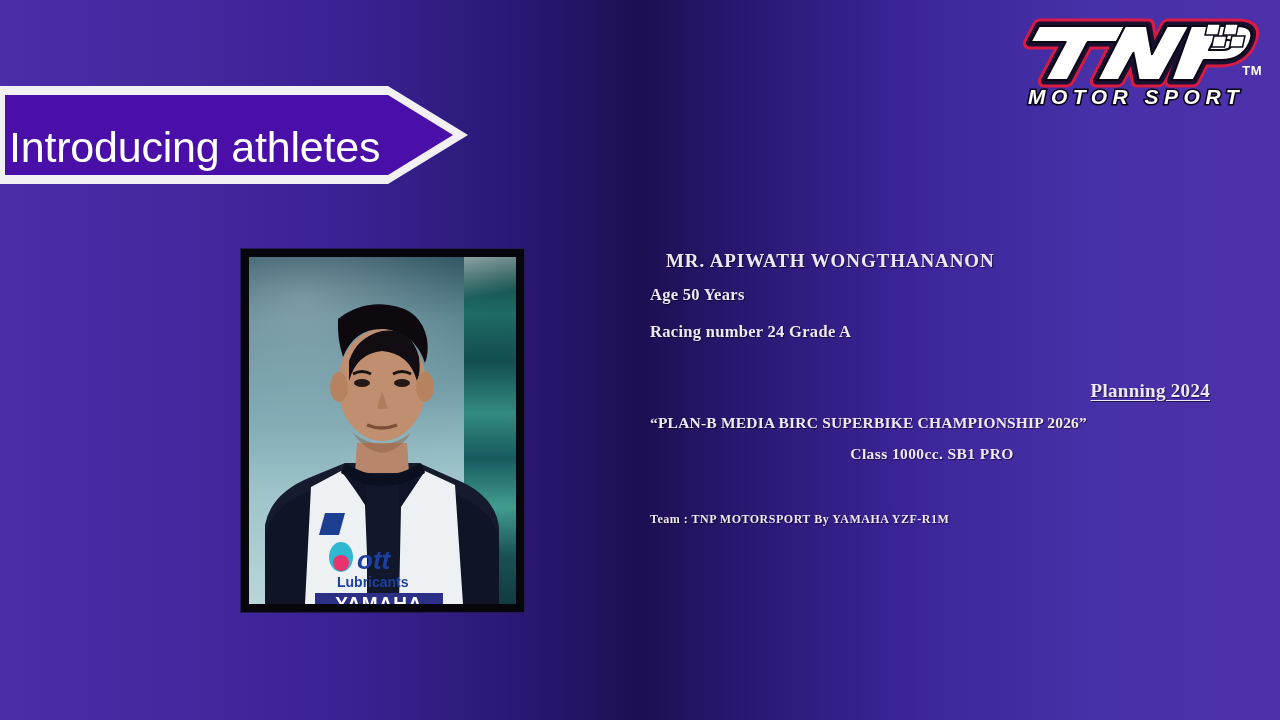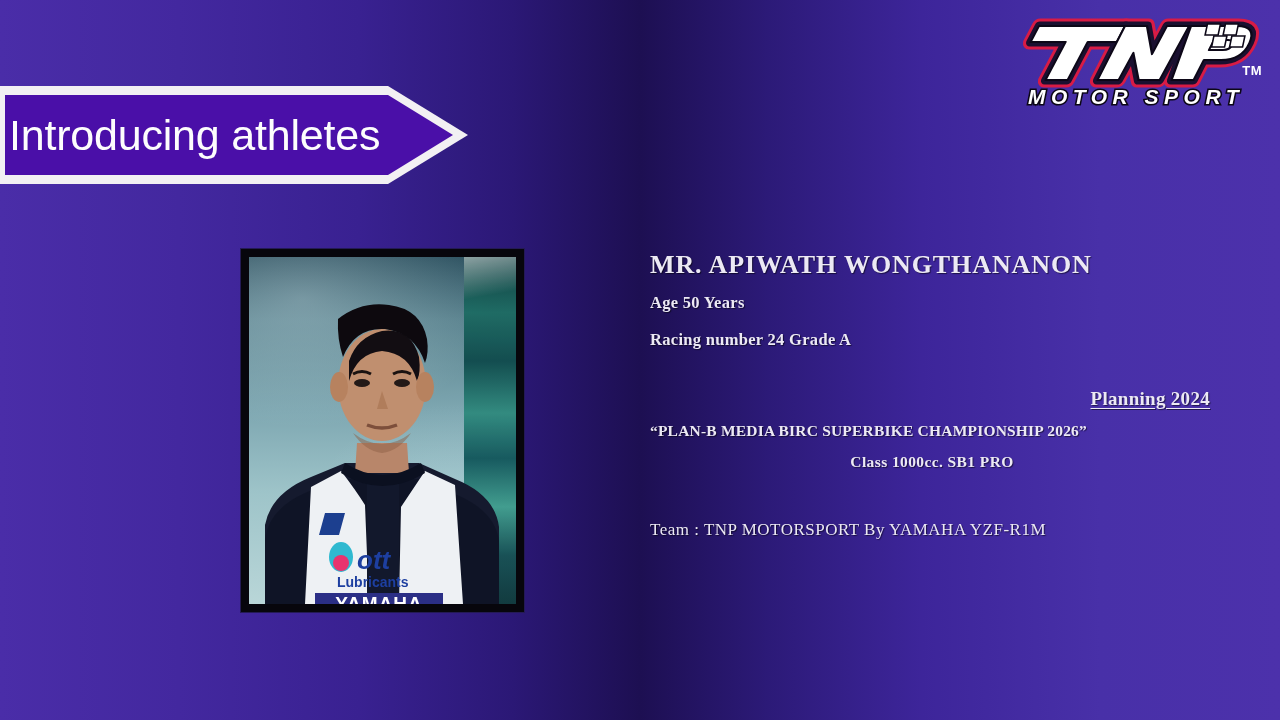--- a/index.html
+++ b/index.html
@@ -32,21 +32,21 @@
     -webkit-clip-path:polygon(0 0, 392px 0, 472px 49px, 392px 98px, 0 98px);
     clip-path:polygon(0 0, 392px 0, 472px 49px, 392px 98px, 0 98px);
   }
   .banner-inner{
     position:absolute;left:9px;top:9px;width:454px;height:80px;
     background:#4a0fa8;
     -webkit-clip-path:polygon(0 0, 383px 0, 448px 40px, 383px 80px, 0 80px);
     clip-path:polygon(0 0, 383px 0, 448px 40px, 383px 80px, 0 80px);
   }
   .banner-text{
-    position:absolute;left:13px;top:0;height:98px;
+    position:absolute;left:13px;top:12px;height:98px;
     display:flex;align-items:center;
     color:#fdfdfd;font-size:43px;font-weight:400;
     letter-spacing:-0.2px;line-height:1;
     font-family:"Liberation Sans",sans-serif;
     white-space:nowrap;
   }
 
   
   .logo{
     position:absolute;right:18px;top:12px;width:252px;height:100px;
@@ -90,22 +90,22 @@
   .rider{position:absolute;left:0;bottom:0;width:100%;height:100%;}
   .rider svg{display:block;width:100%;height:100%;}
 
   
   .info{
     position:absolute;left:650px;top:250px;width:560px;
     font-family:"Liberation Serif",serif;
     color:#ece9f4;
   }
   .info .nm{
-    font-size:26px;font-weight:700;letter-spacing:.9px;
-    margin:0 0 13px 0;
+    font-size:19px;font-weight:700;letter-spacing:.9px;
+    margin:0 0 13px 16px;
     text-shadow:1px 1px 1px rgba(0,0,0,.55);
   }
   .info .ln{
     font-size:16.5px;font-weight:700;letter-spacing:.3px;
     margin:0 0 17px 0;
     text-shadow:1px 1px 1px rgba(0,0,0,.55);
   }
   .info .plan{
     font-size:19px;font-weight:700;text-decoration:underline;
     text-underline-offset:3px;
@@ -118,21 +118,21 @@
     margin:0 0 13px 0;
     text-shadow:1px 1px 1px rgba(0,0,0,.55);
   }
   .info .cls{
     font-size:15.5px;font-weight:700;letter-spacing:.4px;
     margin:0 0 13px 4px;
     text-shadow:1px 1px 1px rgba(0,0,0,.55);
     text-align:center;
   }
   .info .team{
-    font-size:17px;font-weight:400;letter-spacing:.5px;
+    font-size:12px;font-weight:700;letter-spacing:.5px;
     margin:49px 0 0 0;
     text-shadow:1px 1px 1px rgba(0,0,0,.55);
   }
 </style>
 </head>
 <body>
 
 <div class="slide">
 
   <div class="banner-wrap">

